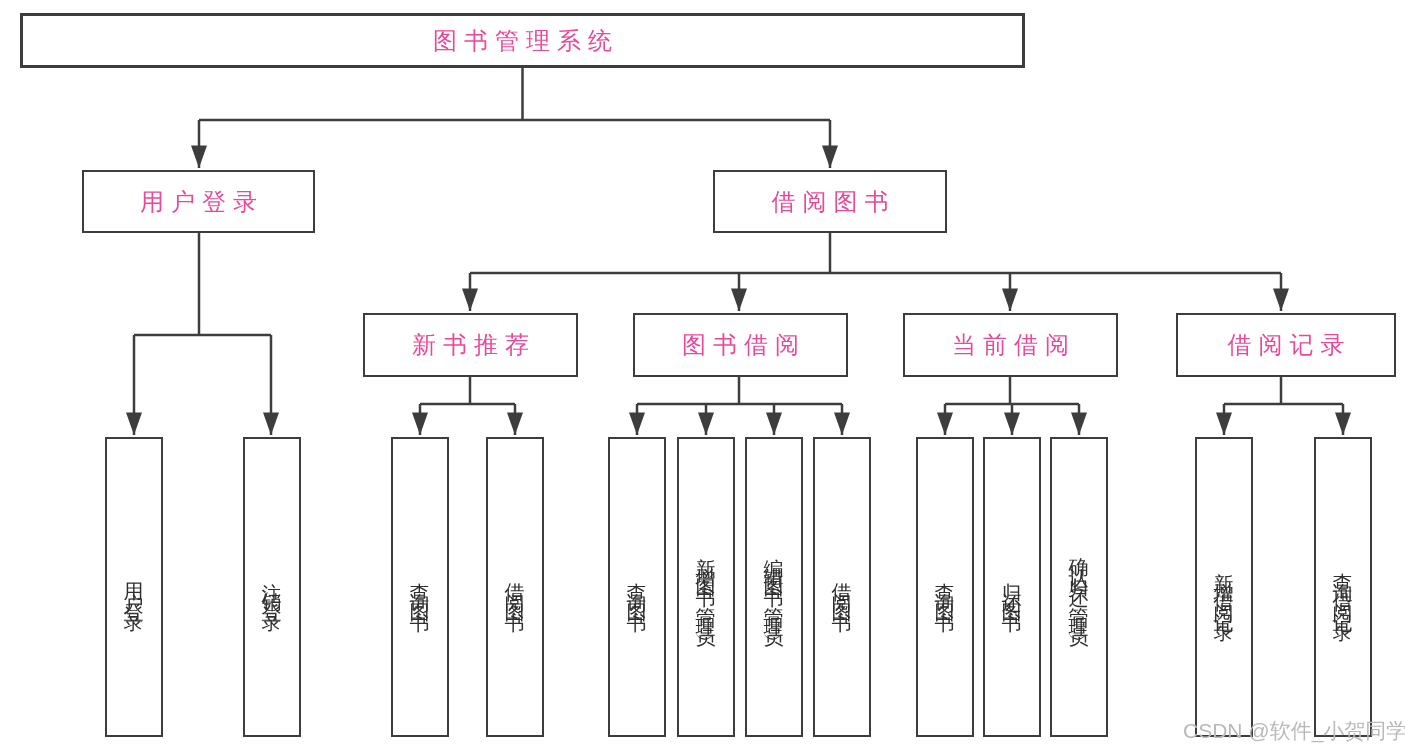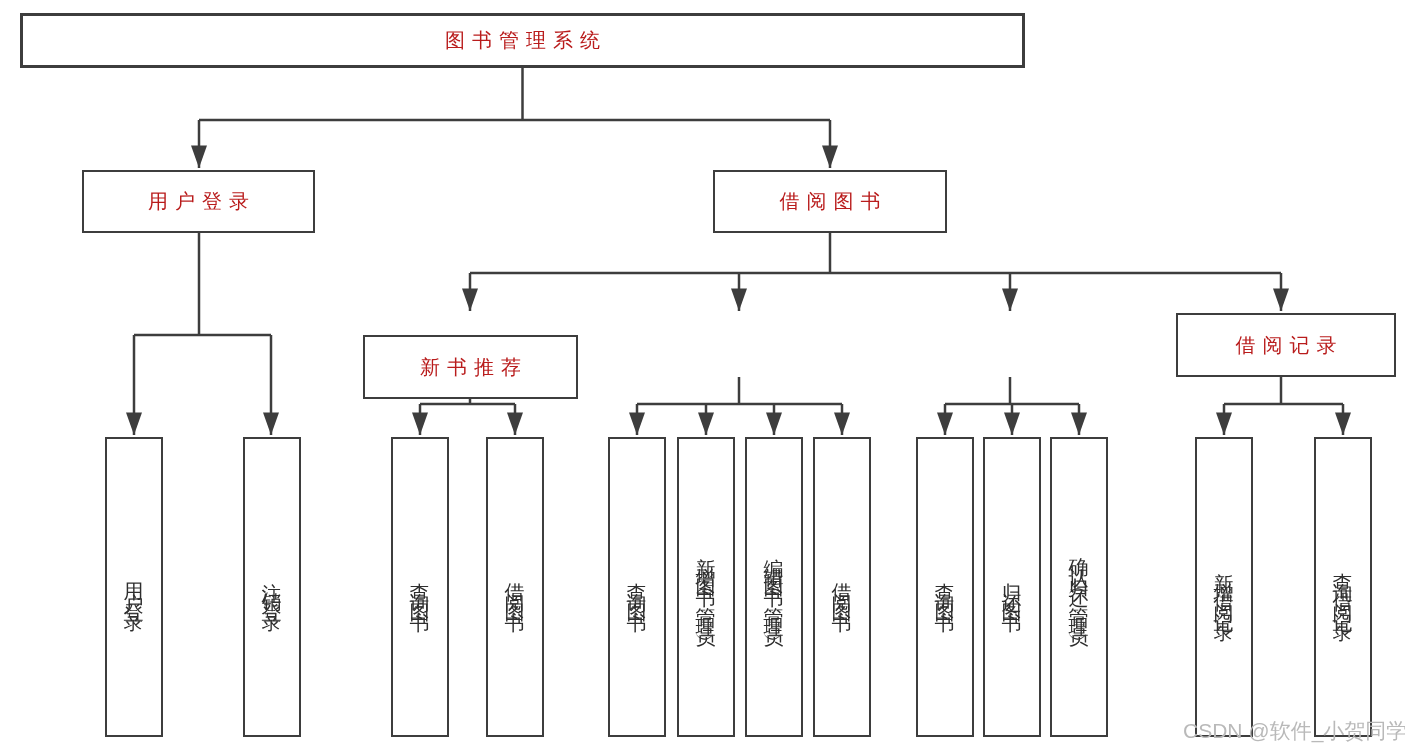--- a/index.html
+++ b/index.html
@@ -27,22 +27,22 @@
     position: absolute;
     box-sizing: border-box;
     background: #ffffff;
     border: 2.5px solid #3d3d3d;
     display: flex;
     align-items: center;
     justify-content: center;
     z-index: 2;
   }
   .hbox .label {
-    color: #b91c1c;
-    font-size: 20px;
+    color: #ec4899;
+    font-size: 24px;
     letter-spacing: 7px;
     text-indent: 7px; 
     white-space: nowrap;
   }
   .vbox .label {
     color: #2e2e2e;
     font-size: 20px;
     writing-mode: vertical-rl;
     text-orientation: mixed;
     letter-spacing: 10px;
@@ -131,22 +131,28 @@
     <span class="label">图书管理系统</span>
   </div>
 
   <div class="node hbox" style="left:82px; top:170px; width:233px; height:63px;">
     <span class="label">用户登录</span>
   </div>
   <div class="node hbox" style="left:713px; top:170px; width:234px; height:63px;">
     <span class="label">借阅图书</span>
   </div>
 
-  <div class="node hbox" style="left:363px; top:313px; width:215px; height:64px;margin-top:22px;">
+  <div class="node hbox" style="left:363px; top:313px; width:215px; height:64px;">
     <span class="label">新书推荐</span>
+  </div>
+  <div class="node hbox" style="left:633px; top:313px; width:215px; height:64px;">
+    <span class="label">图书借阅</span>
+  </div>
+  <div class="node hbox" style="left:903px; top:313px; width:215px; height:64px;">
+    <span class="label">当前借阅</span>
   </div>
   <div class="node hbox" style="left:1176px; top:313px; width:220px; height:64px;">
     <span class="label">借阅记录</span>
   </div>
 
   <div class="node vbox" style="left:105px; top:437px; width:58px; height:300px;">
     <span class="label">用户登录</span>
   </div>
   <div class="node vbox" style="left:243px; top:437px; width:58px; height:300px;">
     <span class="label">注销登录</span>

